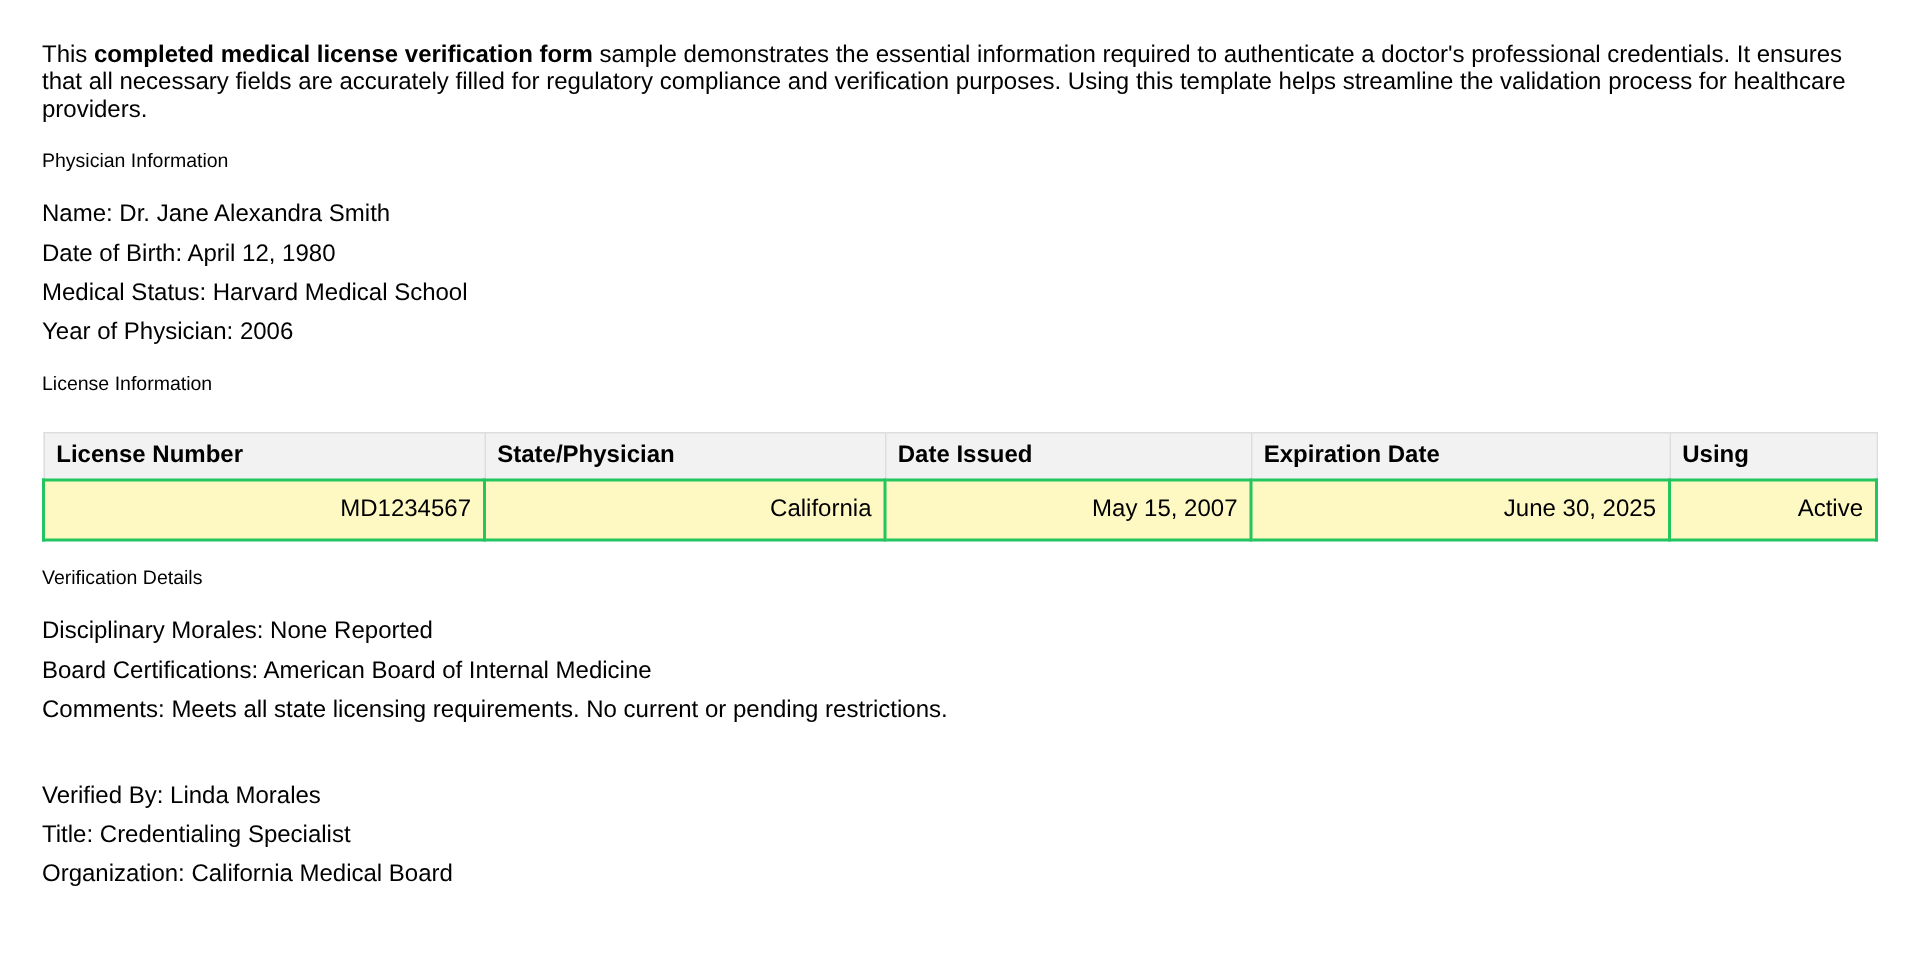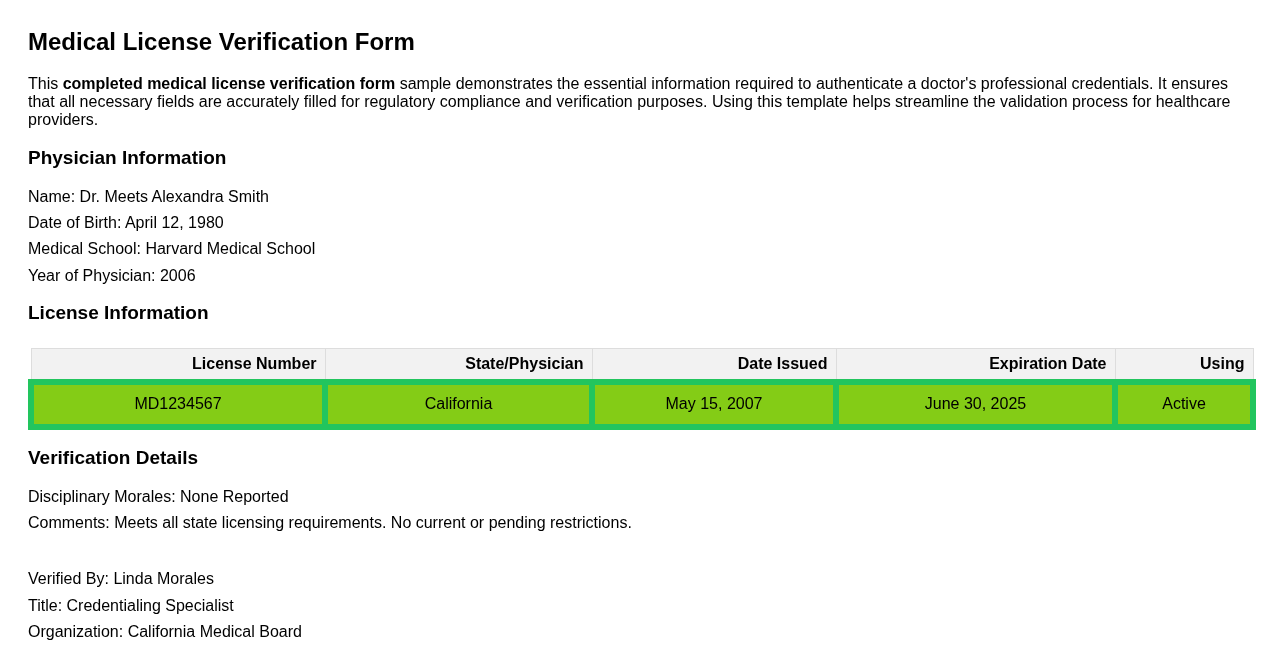--- a/index.html
+++ b/index.html
@@ -23,22 +23,22 @@
   }
   h1.doc-title {
     font-size: 24px;
     font-weight: bold;
     margin: 0 0 19px 0;
   }
   p.intro {
     margin: 0;
   }
   h2.section-heading {
-    font-size: 19px;
-    font-weight: bold;
+    font-size: 13px;
+    font-weight: normal;
     margin: 17px 0 19px 0;
   }
   h2.section-heading.before-table {
     margin-bottom: 0;
   }
   p.field {
     margin: 8px 0;
   }
   p.field strong {
     font-weight: normal;
@@ -46,54 +46,53 @@
   table.license-table {
     border-collapse: collapse;
     table-layout: fixed;
     width: 1222px;
     margin: 24px 0 0 0;
   }
   table.license-table th {
     background: #f2f2f2;
     border: 1px solid #dddddd;
     font-weight: bold;
-    text-align: right;
+    text-align: left;
     padding: 6px 8px;
   }
   table.license-table td {
-    background: #84cc16;
-    border: 6px solid #22c55e;
-    text-align: center;
+    background: #fef9c3;
+    border: 2px solid #22c55e;
+    text-align: right;
     padding: 10px 8px;
   }
   .signature-block {
     margin-top: 38px;
   }
 </style>
 </head>
 <body>
 
 <div class="page">
 
-  <h1 class="doc-title">Medical License Verification Form</h1>
 
   <p class="intro"><span>This </span><strong>completed medical license verification form</strong><span> sample demonstrates the essential information required to authenticate a doctor's professional credentials. It ensures that all necessary fields are accurately filled for regulatory compliance and verification purposes. Using this template helps streamline the validation process for healthcare providers.</span></p>
 
   <h2 class="section-heading">Physician Information</h2>
 
   <p class="field">
     <strong>Name:</strong>
-    <span>Dr. Meets Alexandra Smith</span>
+    <span>Dr. Jane Alexandra Smith</span>
   </p>
   <p class="field">
     <strong>Date of Birth:</strong>
     <span>April 12, 1980</span>
   </p>
   <p class="field">
-    <strong>Medical School:</strong>
+    <strong>Medical Status:</strong>
     <span>Harvard Medical School</span>
   </p>
   <p class="field">
     <strong>Year of Physician:</strong>
     <span>2006</span>
   </p>
 
   <h2 class="section-heading before-table">License Information</h2>
 
   <table class="license-table">
@@ -124,20 +123,24 @@
     </tbody>
   </table>
 
   <h2 class="section-heading">Verification Details</h2>
 
   <p class="field">
     <strong>Disciplinary Morales:</strong>
     <span>None Reported</span>
   </p>
   <p class="field">
+    <strong>Board Certifications:</strong>
+    <span>American Board of Internal Medicine</span>
+  </p>
+  <p class="field">
     <strong>Comments:</strong>
     <span>Meets all state licensing requirements. No current or pending restrictions.</span>
   </p>
 
   <div class="signature-block">
     <p class="field">
       <strong>Verified By:</strong>
       <span>Linda Morales</span>
     </p>
     <p class="field">

